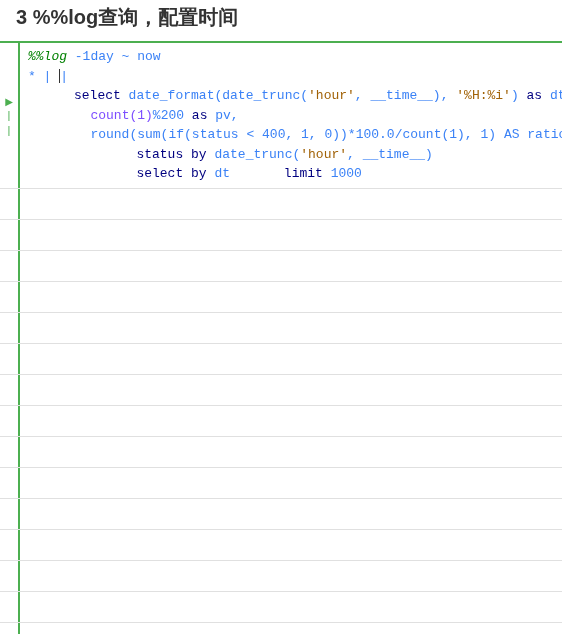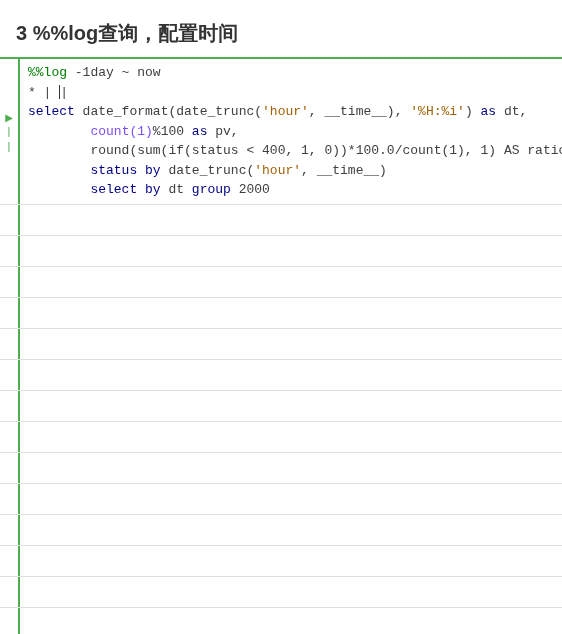--- a/index.html
+++ b/index.html
@@ -14,21 +14,21 @@
       background: #fff;
       font-family: 'Courier New', Courier, monospace;
       font-size: 13px;
     }
 
     .page-title {
       font-family: Arial, sans-serif;
       font-size: 20px;
       font-weight: bold;
       color: #333;
-      padding: 20px 16px 10px 16px;
+      padding: 4px 16px 10px 16px;
       border-bottom: 2px solid #4caf50;
     }
 
     .notebook-area {
       width: 100%;
     }
 
     .cell {
       display: flex;
       border-bottom: 1px solid #e0e0e0;
@@ -65,26 +65,26 @@
 
     .cell-content.code-cell {
       background: #fff;
     }
 
     .cell-content.empty-cell {
       min-height: 30px;
     }
 
     
-    .kw-magic { color: #008000; }
-    .kw-sql { color: #000080; }
+    .kw-magic { color: #008000; font-style: italic; }
+    .kw-sql { color: #000080; margin-left: 46px; }
     .kw-func { color: #7c4dff; }
     .kw-string { color: #a16207; }
     .kw-as { color: #000080; }
-    .kw-plain { color: #404040; }
+    .kw-plain { color: #3b82f6; }
 
     .cursor {
       display: inline-block;
       width: 1px;
       height: 14px;
       background: #333;
       vertical-align: middle;
       animation: blink 1s step-end infinite;
     }
 
@@ -124,24 +124,24 @@
     <div class="cell-gutter active">
       <div class="gutter-run">
         <span class="run-arrow">▶</span>
         <span class="pipe-char">|</span>
         <span class="pipe-char">|</span>
       </div>
     </div>
     <div class="cell-content code-cell"><span class="kw-magic">%%log</span><span class="kw-plain"> -1day ~ now</span>
 <span class="kw-plain">* | <span class="cursor"></span>|</span>
 <span class="kw-sql">select</span><span class="kw-plain"> date_format(date_trunc(</span><span class="kw-string">'hour'</span><span class="kw-plain">, __time__), </span><span class="kw-string">'%H:%i'</span><span class="kw-plain">) </span><span class="kw-as">as</span><span class="kw-plain"> dt,</span>
-<span class="kw-plain">        </span><span class="kw-func">count(1)</span><span class="kw-plain">%100 </span><span class="kw-as">as</span><span class="kw-plain"> pv,</span>
+<span class="kw-plain">        </span><span class="kw-func">count(1)</span><span class="kw-plain">%200 </span><span class="kw-as">as</span><span class="kw-plain"> pv,</span>
 <span class="kw-plain">        round(sum(if(status &lt; 400, 1, 0))*100.0/count(1), 1) AS ratio</span>
 <span class="kw-sql">        status by</span><span class="kw-plain"> date_trunc(</span><span class="kw-string">'hour'</span><span class="kw-plain">, __time__)</span>
-<span class="kw-sql">        select by</span><span class="kw-plain"> dt </span><span class="kw-sql">group</span><span class="kw-plain"> 2000</span></div>
+<span class="kw-sql">        select by</span><span class="kw-plain"> dt </span><span class="kw-sql">limit</span><span class="kw-plain"> 1000</span></div>
   </div>
 
   <div class="cell">
     <div class="cell-gutter"></div>
     <div class="cell-content empty-cell"></div>
   </div>
   <div class="cell">
     <div class="cell-gutter"></div>
     <div class="cell-content empty-cell"></div>
   </div>

